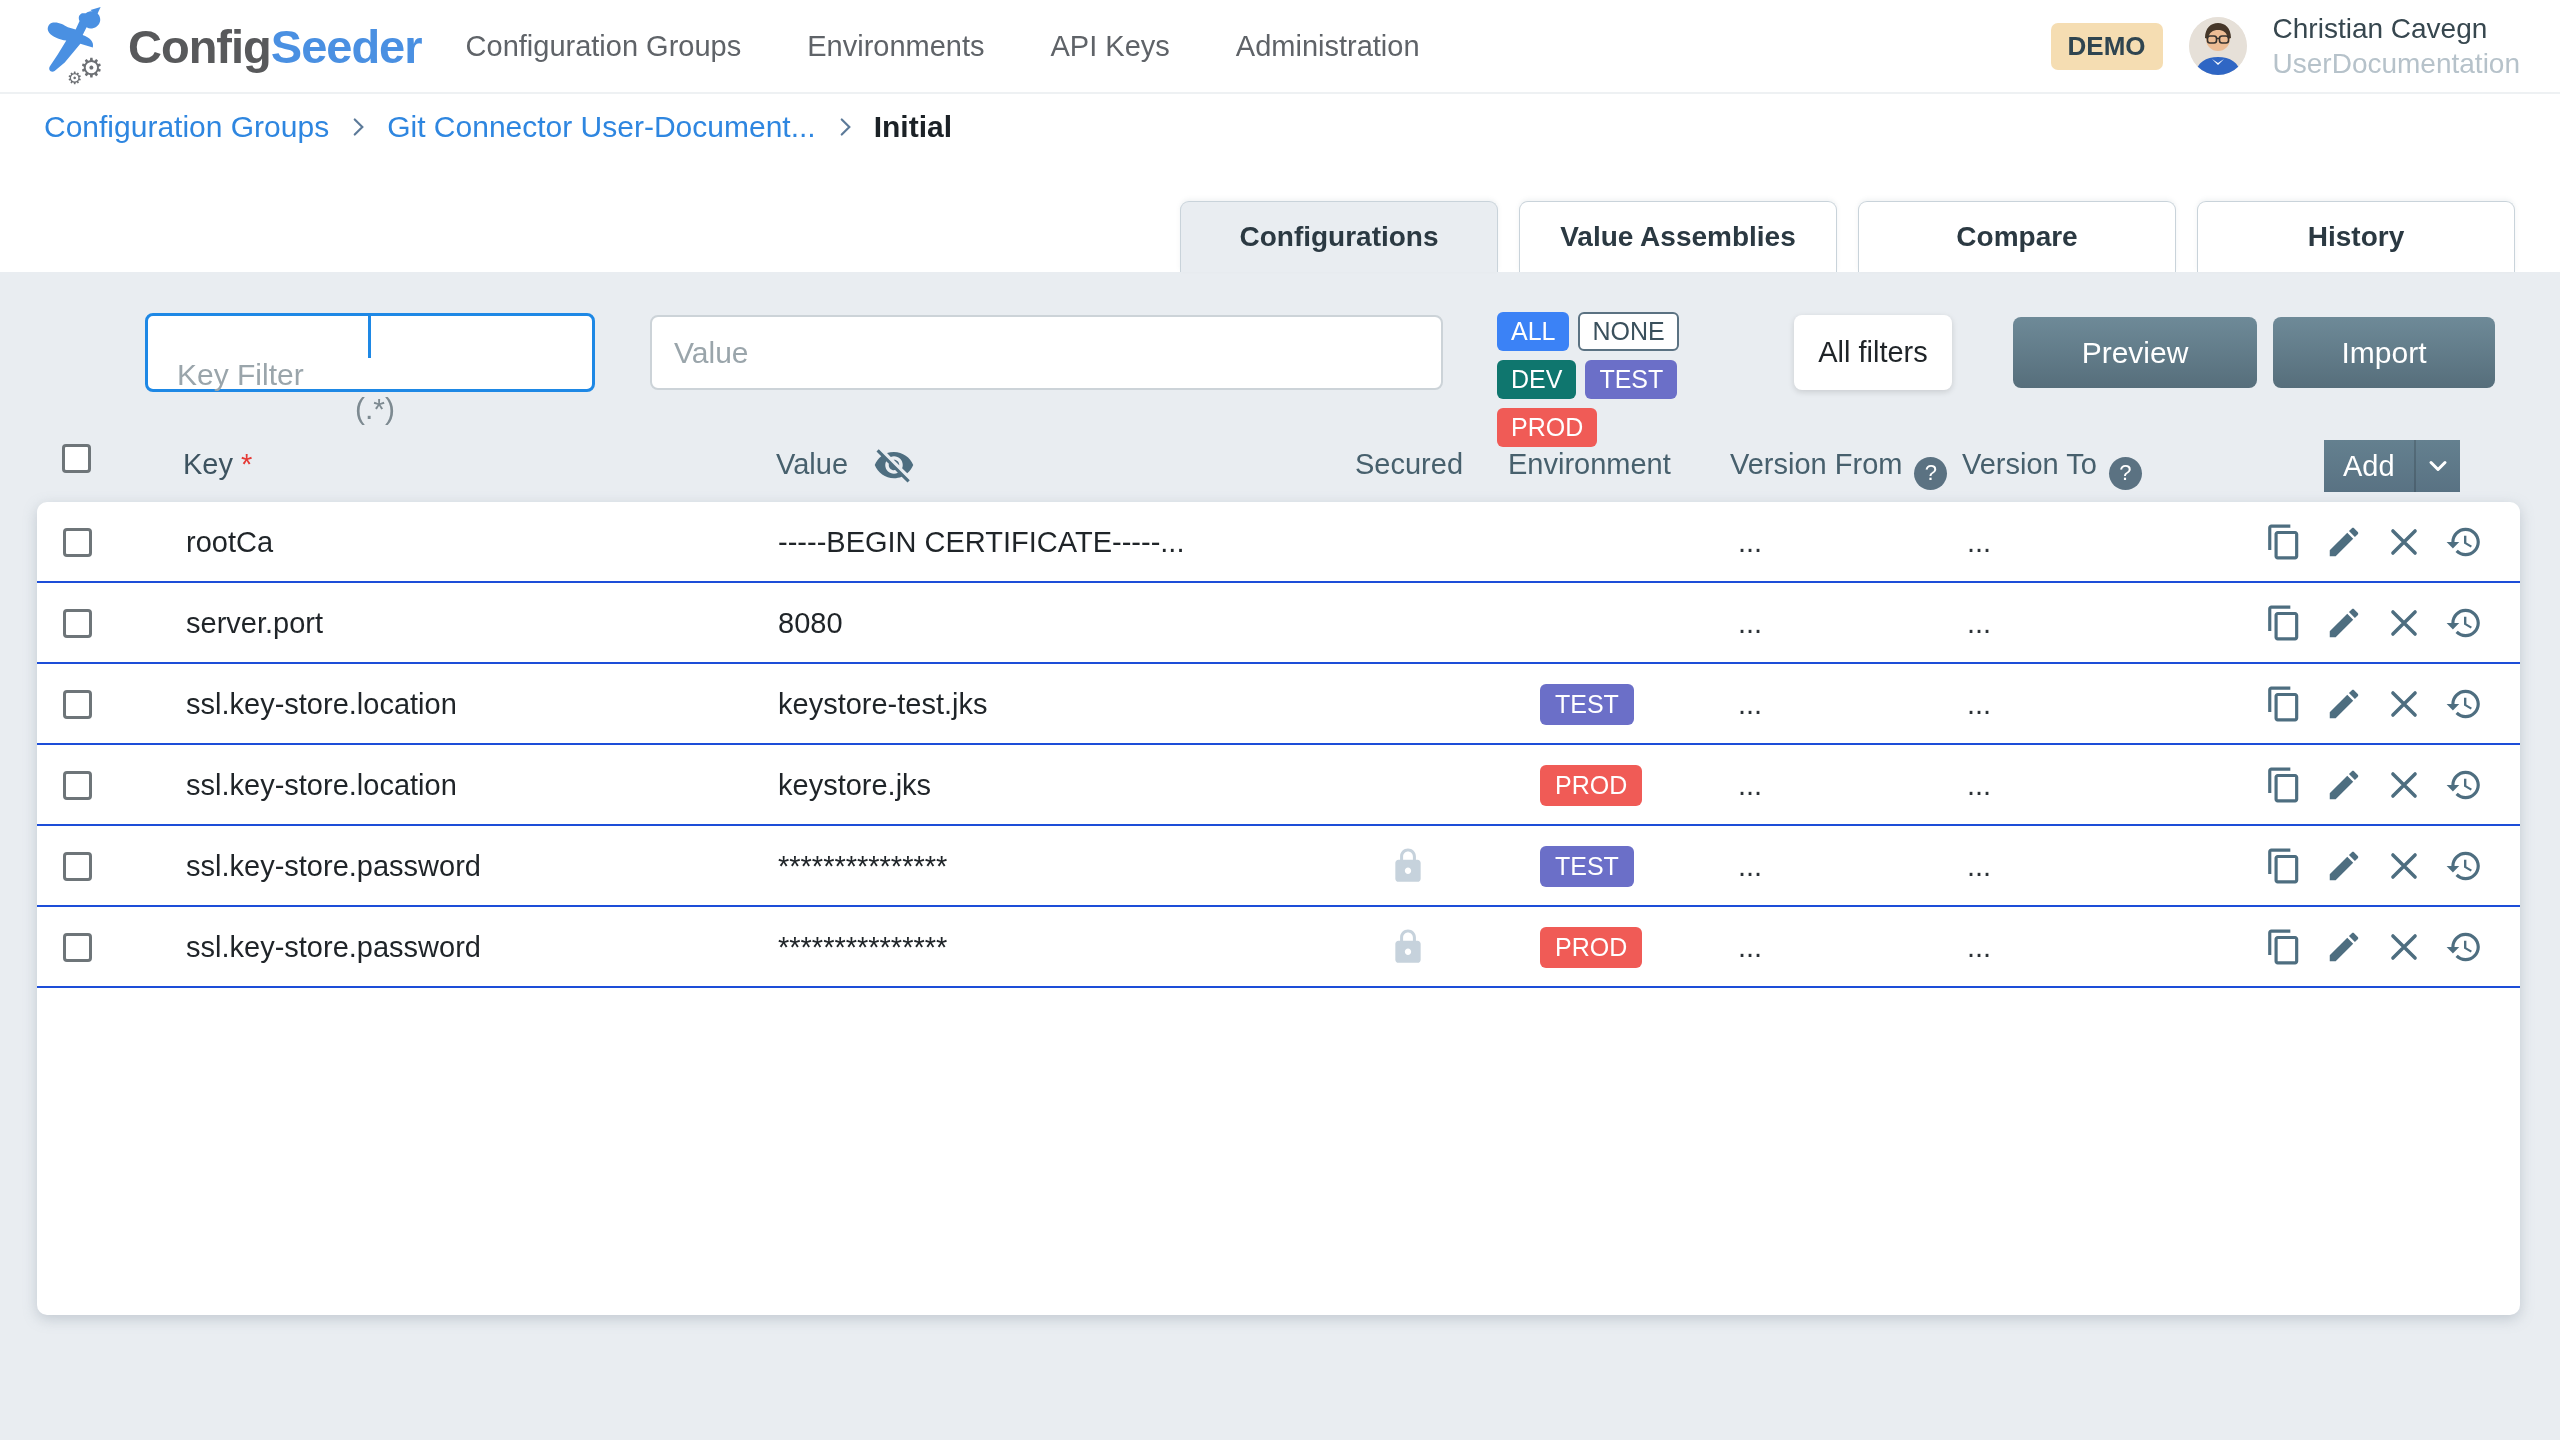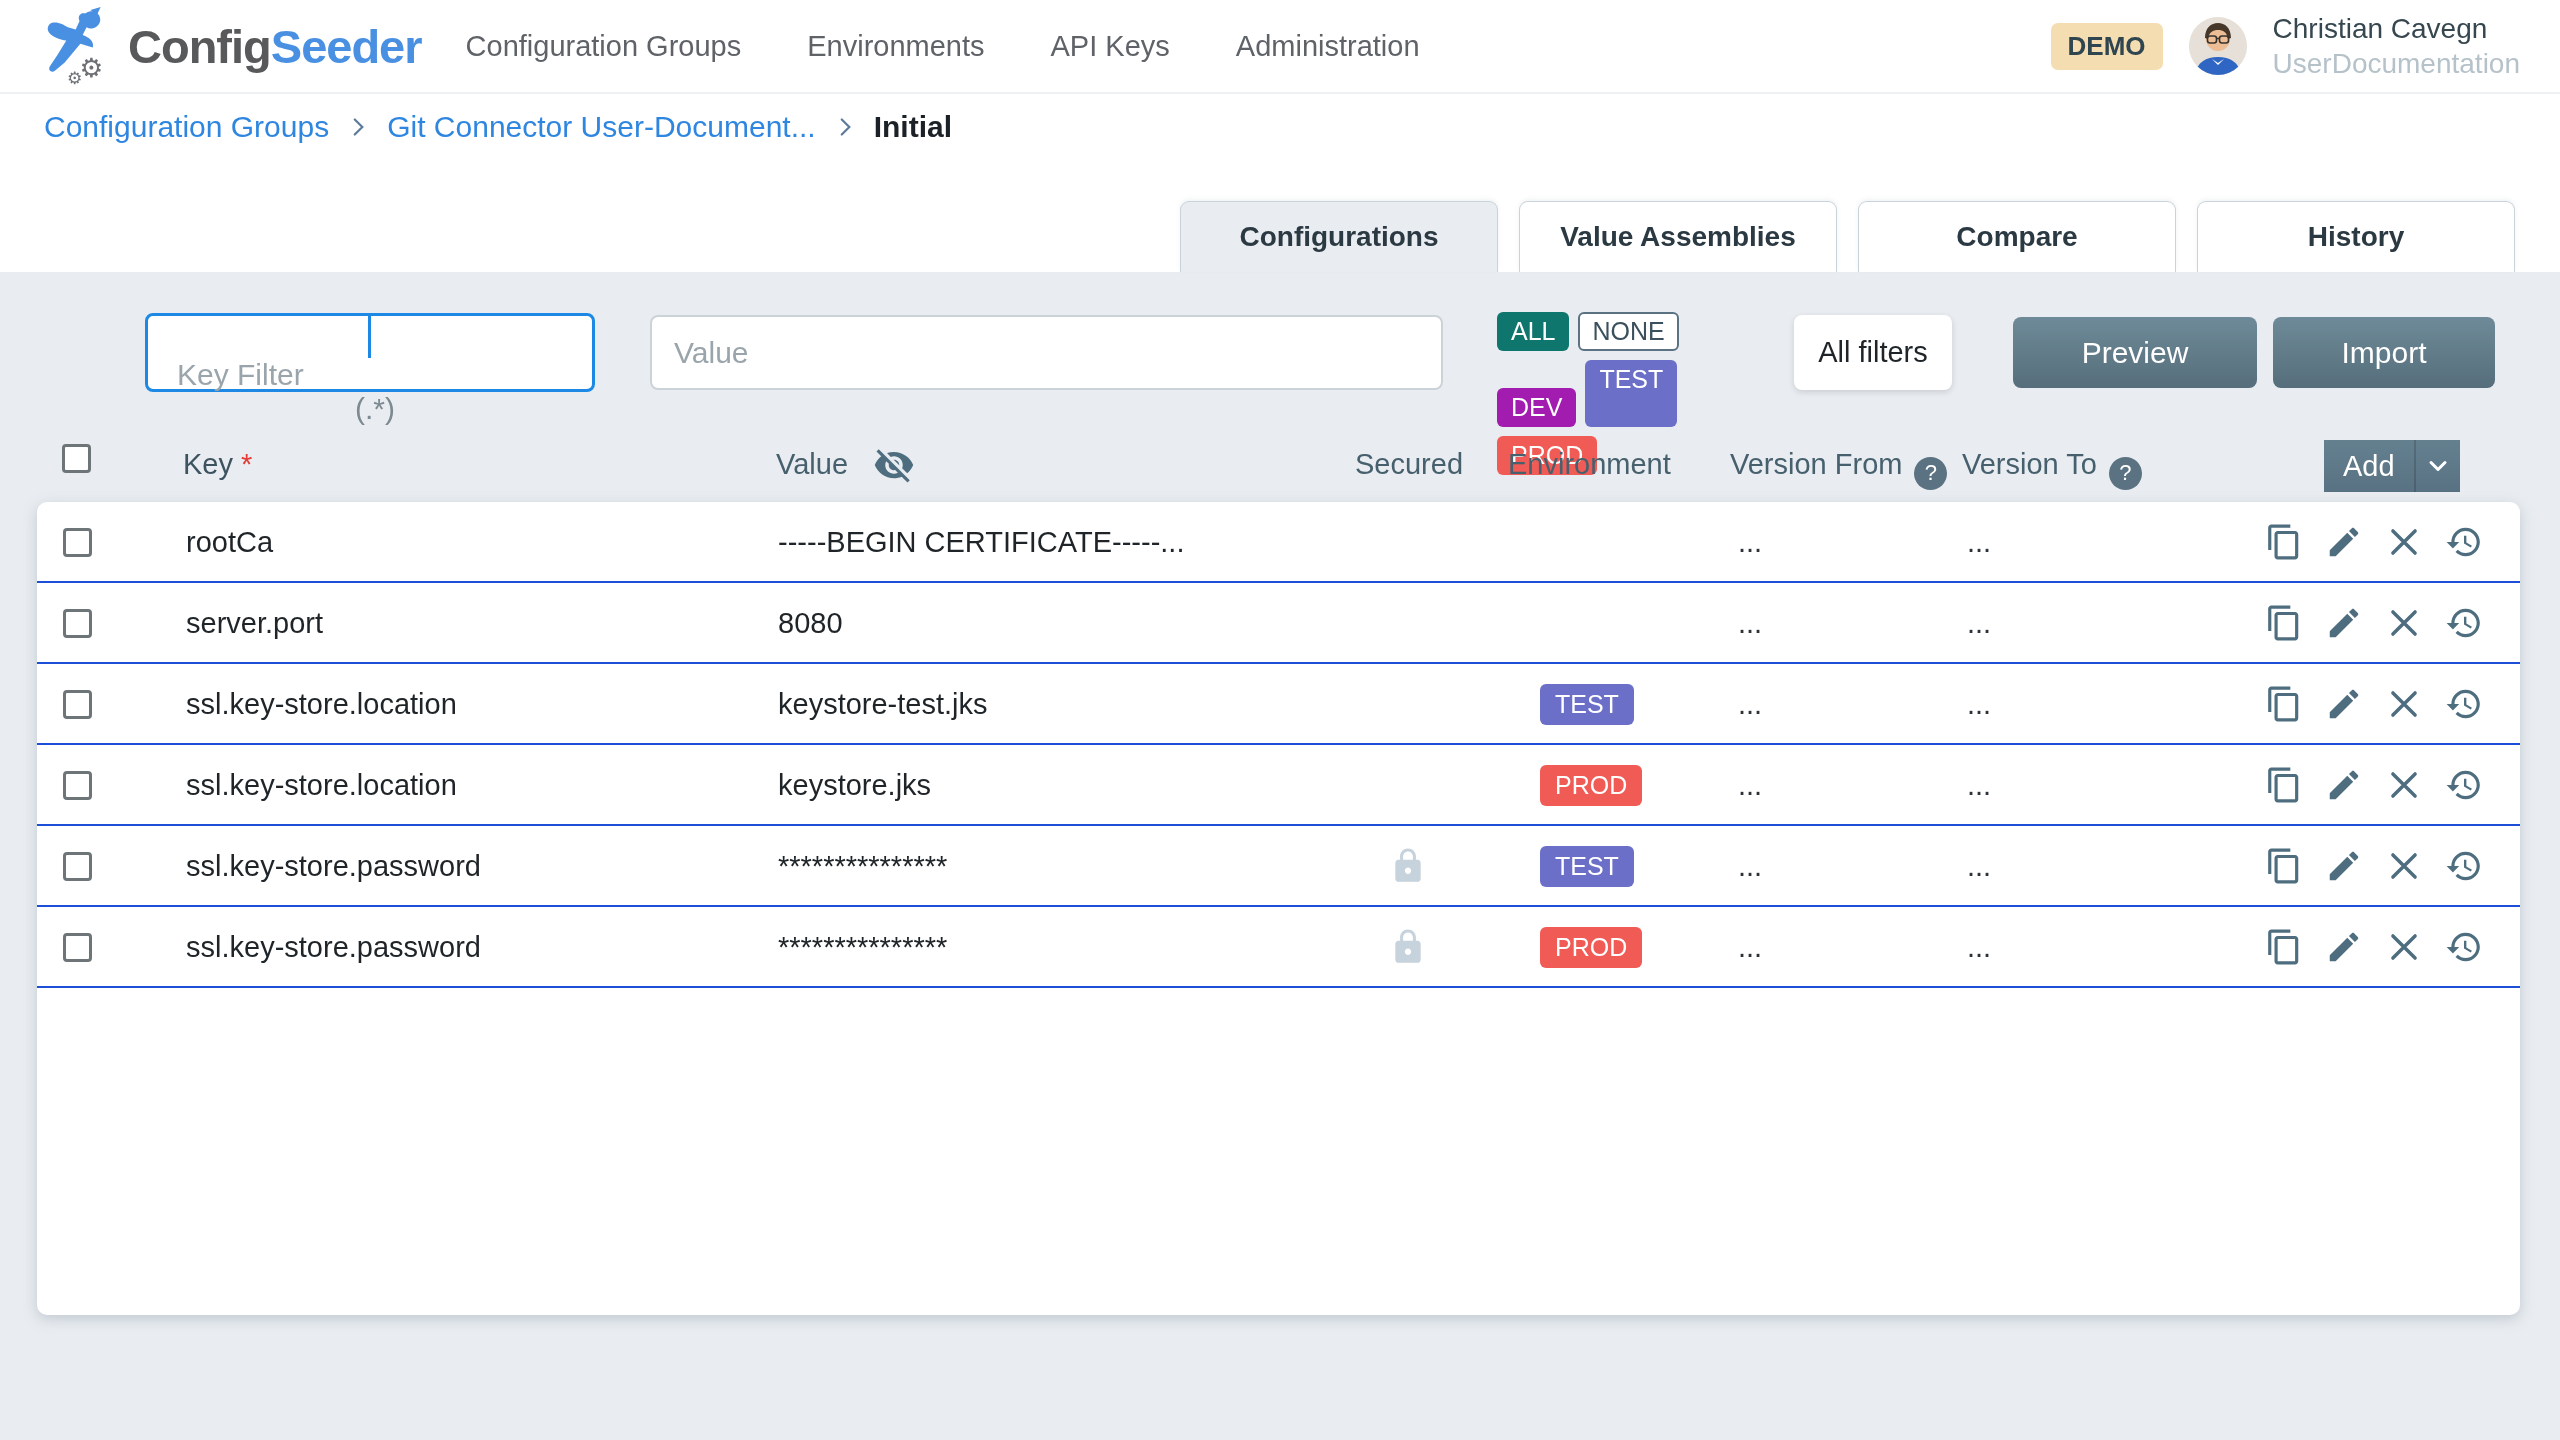--- a/index.html
+++ b/index.html
@@ -180,23 +180,23 @@
     <span class="caret-bar"></span>
     <input type="text" placeholder="Key Filter" style="">
     <span class="kf-suffix">(.*)</span>
   </div>
 
   <div class="value-filter">
     <input type="text" placeholder="Value" style="">
   </div>
 
   <div class="env-badges">
-      <span class="env-filter-badge" style="background: #0f766e; color: rgb(255, 255, 255);">ALL</span>
+      <span class="env-filter-badge" style="background: #3b82f6; color: rgb(255, 255, 255);">ALL</span>
       <span class="env-filter-badge outline" style="background: rgb(255, 255, 255); color: rgb(58, 80, 92);">NONE</span>
-      <span class="env-filter-badge" style="background: #a21caf; color: rgb(255, 255, 255); margin-top: 28px;">DEV</span>
+      <span class="env-filter-badge" style="background: #0f766e; color: rgb(255, 255, 255);">DEV</span>
       <span class="env-filter-badge" style="background: rgb(107, 111, 200); color: rgb(255, 255, 255);">TEST</span>
       <span class="env-filter-badge" style="background: rgb(240, 91, 86); color: rgb(255, 255, 255);">PROD</span>
     </div>
 
   <div class="all-filters">All filters</div>
   <div class="btn-slate btn-preview">Preview</div>
   <div class="btn-slate btn-import">Import</div>
 
   <div class="table-header">
     <div class="cb th-cb"></div>

